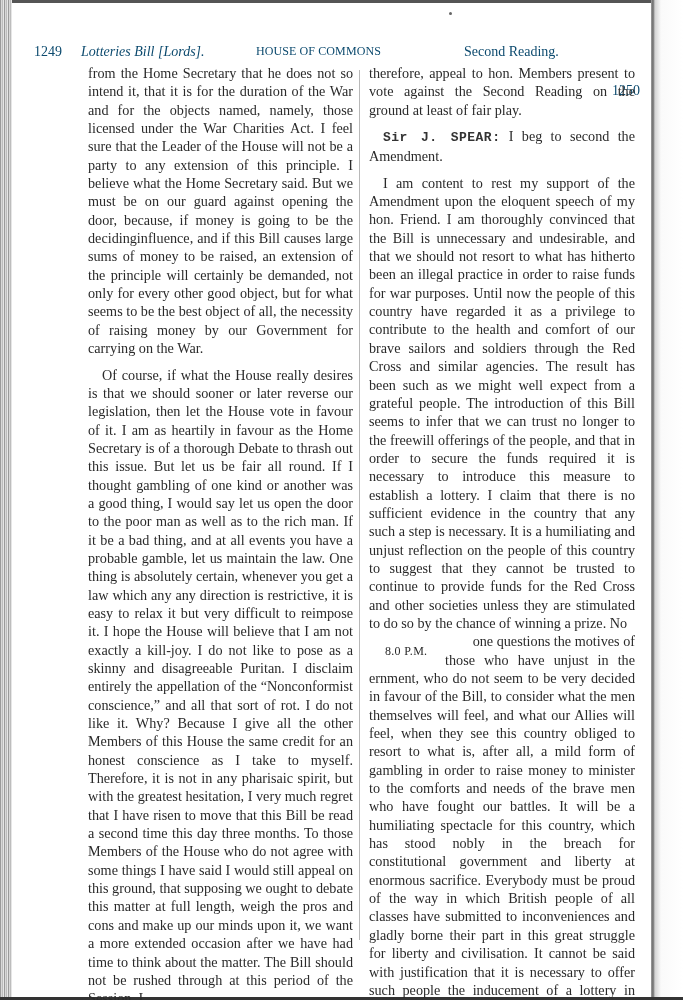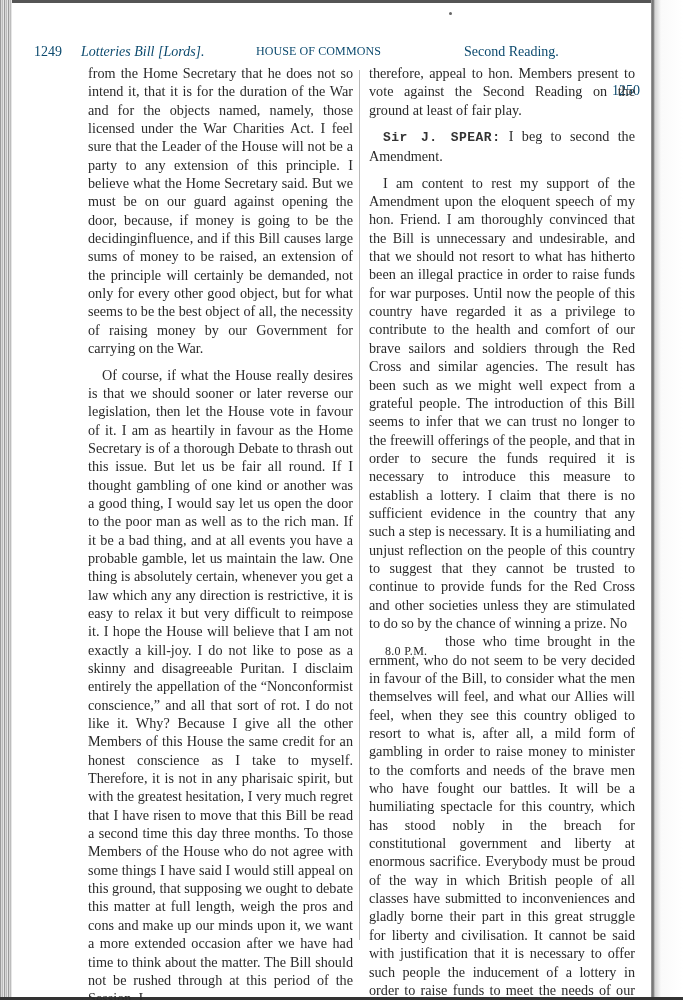--- a/index.html
+++ b/index.html
@@ -78,18 +78,19 @@
 
 <div class="divider"></div>
 
 <div class="col col-right">
   <p>therefore, appeal to hon. Members present to vote against the Second Reading on the ground at least of fair play.</p>
   <div class="spacer"></div>
   <p class="indent"><span class="speaker-name">Sir J. SPEAR:</span> <span>I beg to second the Amendment.</span></p>
   <div class="spacer"></div>
   <p class="indent">I am content to rest my support of the Amendment upon the eloquent speech of my hon. Friend. I am thoroughly convinced that the Bill is unnecessary and undesirable, and that we should not resort to what has hitherto been an illegal practice in order to raise funds for war purposes. Until now the people of this country have regarded it as a privilege to contribute to the health and comfort of our brave sailors and soldiers through the Red Cross and similar agencies. The result has been such as we might well expect from a grateful people. The introduction of this Bill seems to infer that we can trust no longer to the freewill offerings of the people, and that in order to secure the funds required it is necessary to introduce this measure to establish a lottery. I claim that there is no sufficient evidence in the country that any such a step is necessary. It is a humiliating and unjust reflection on the people of this country to suggest that they cannot be trusted to continue to provide funds for the Red Cross and other societies unless they are stimulated to do so by the chance of winning a prize. No</p>
   <div class="timestamp-wrap">
+    <p class="ts-text" style="text-align:right">one questions the motives of</p>
     <span class="timestamp" style="top: 10px;">8.0 P.M.</span>
-    <p class="ts-text" style="text-align:justify;text-align-last:justify">those who time brought in the</p>
+    <p class="ts-text" style="text-align:justify;text-align-last:justify">those who have unjust in the</p>
   </div>
   <p>ernment, who do not seem to be very decided in favour of the Bill, to consider what the men themselves will feel, and what our Allies will feel, when they see this country obliged to resort to what is, after all, a mild form of gambling in order to raise money to minister to the comforts and needs of the brave men who have fought our battles. It will be a humiliating spectacle for this country, which has stood nobly in the breach for constitutional government and liberty at enormous sacrifice. Everybody must be proud of the way in which British people of all classes have submitted to inconveniences and gladly borne their part in this great struggle for liberty and civilisation. It cannot be said with justification that it is necessary to offer such people the inducement of a lottery in order to raise funds to meet the needs of our brave men.</p>
 
 </div>
 
 </body></html>

